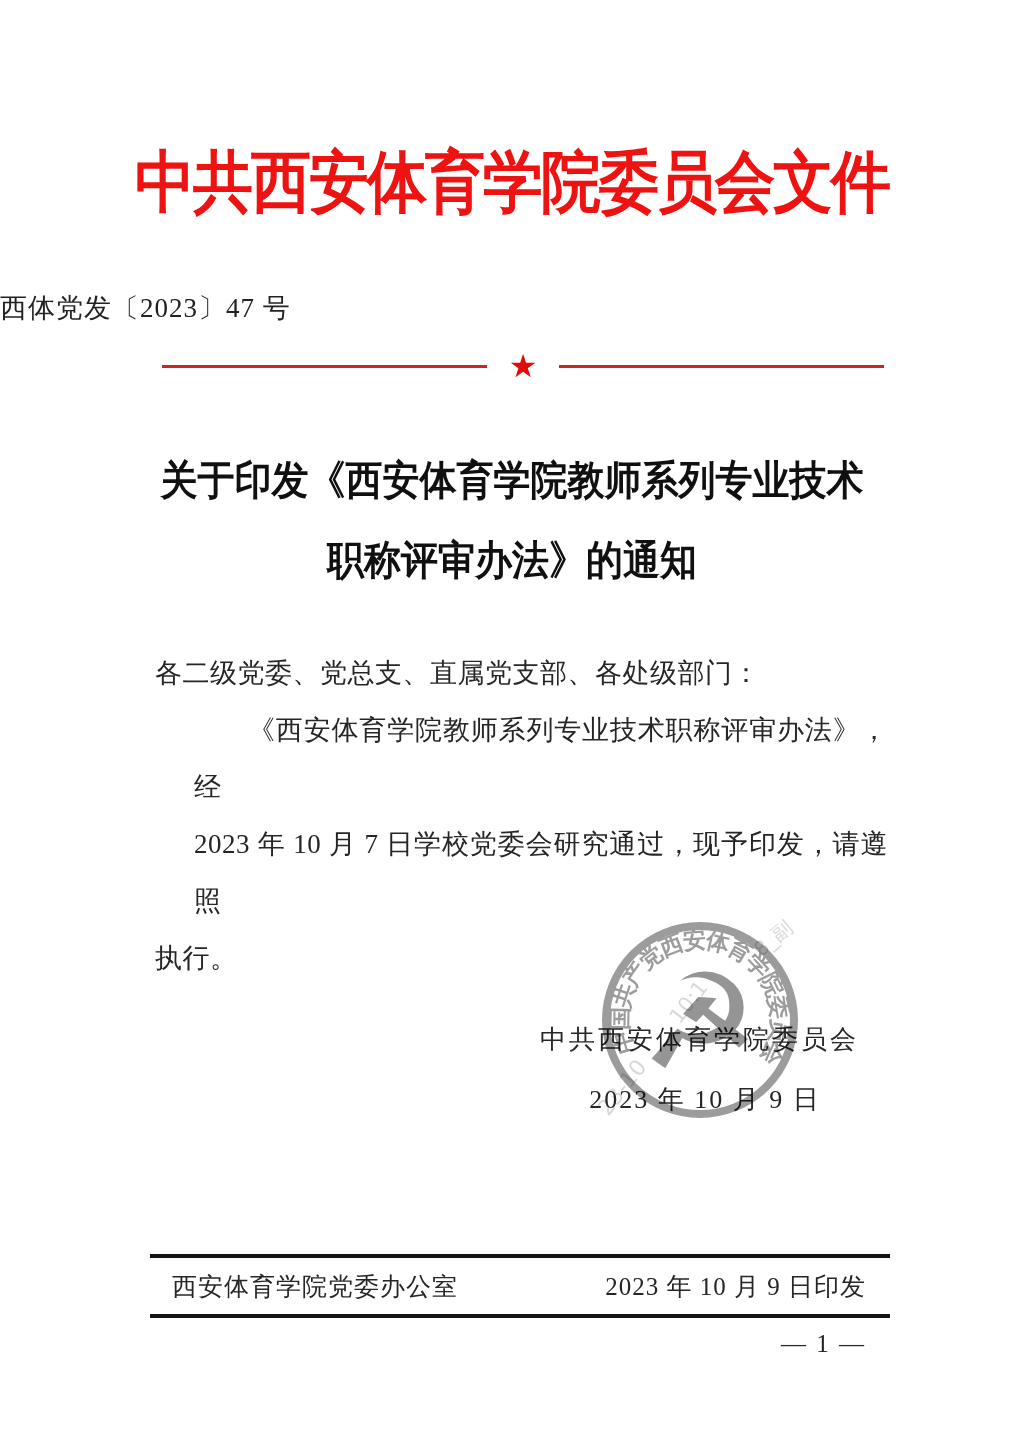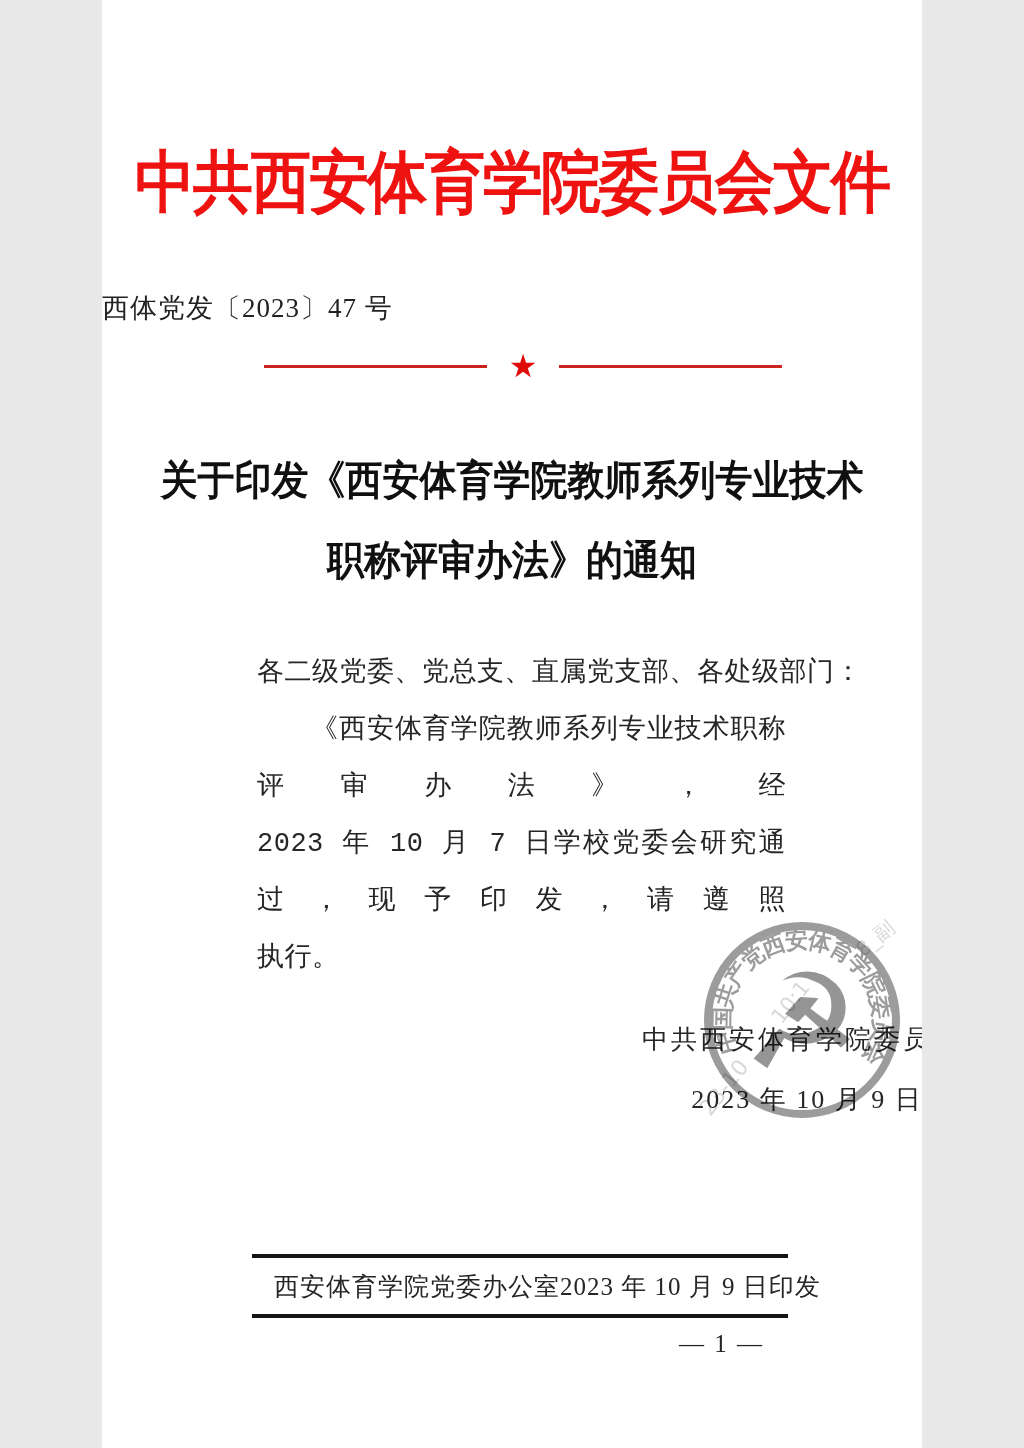--- a/index.html
+++ b/index.html
@@ -1,18 +1,18 @@
 <!DOCTYPE html>
 <html><head>
 <meta charset="utf-8">
 <style>
   html,body{margin:0;padding:0;background:#e8e8e8;}
   .page{
     position:relative;
-    width:820px;height:1448px;
+    width:1024px;height:1448px;
     margin:0 auto;
     background:#ffffff;
     overflow:hidden;
     font-family:"Liberation Serif","DejaVu Serif",serif;
     color:#1c1c1c;
   }
   
   .header-title{
     position:absolute;top:138px;left:0;right:0;
     text-align:center;
@@ -55,26 +55,27 @@
     letter-spacing:0px;
   }
   
   .body-text{
     position:absolute;top:645px;left:155px;right:136px;
     font-size:27px;
     line-height:57px;
     letter-spacing:0.5px;
     color:#262626;
   }
-  .body-text .line{white-space:nowrap;font-family:Liberation Mono, monospace;}
+  .body-text .line{white-space:nowrap;}
   .body-text .indent{text-indent:2em;}
   .body-text .fill{
     white-space:normal;
     text-align:justify;
     text-align-last:justify;
+    margin-left:39px;
   }
   
   .sig-name{
     position:absolute;top:1022px;left:540px;
     font-size:26px;letter-spacing:3px;
     color:#262626;white-space:nowrap;
   }
   .sig-date{
     position:absolute;top:1082px;left:550px;width:310px;
     text-align:center;

